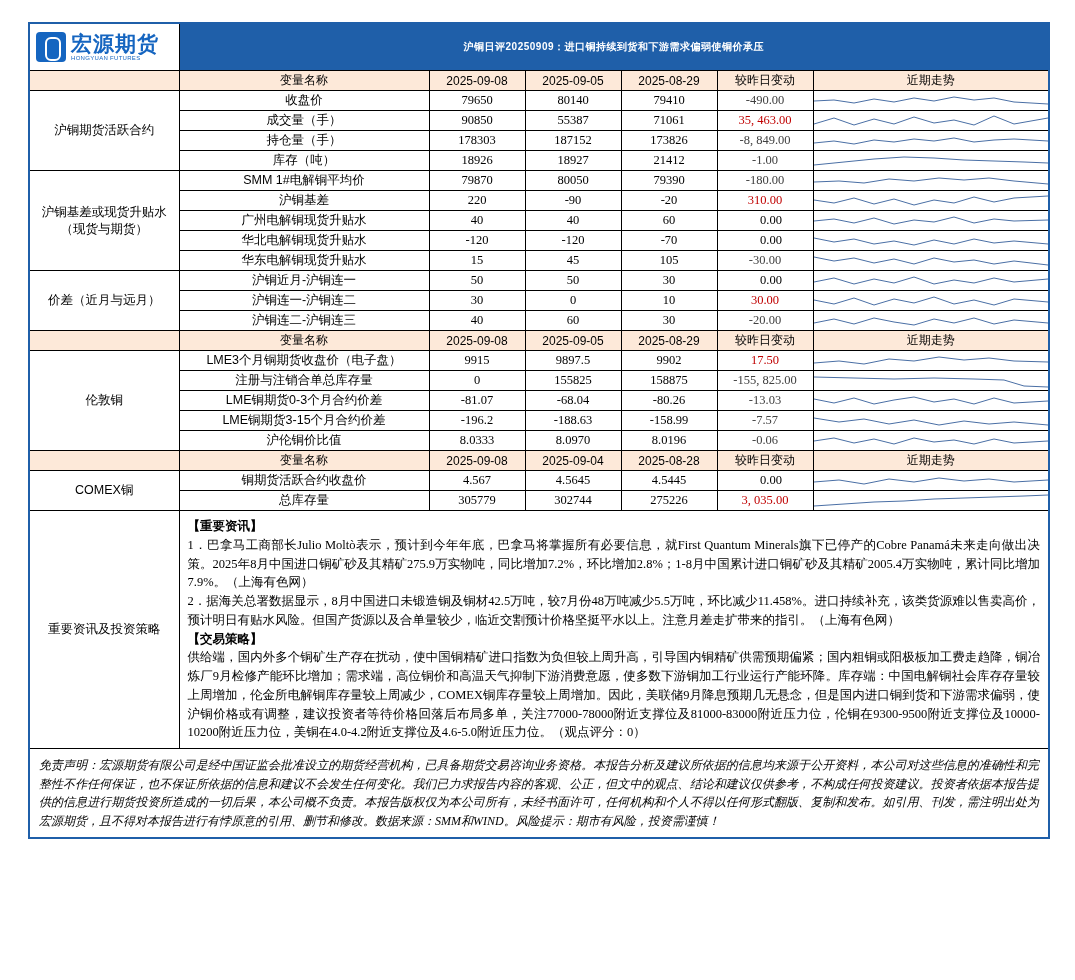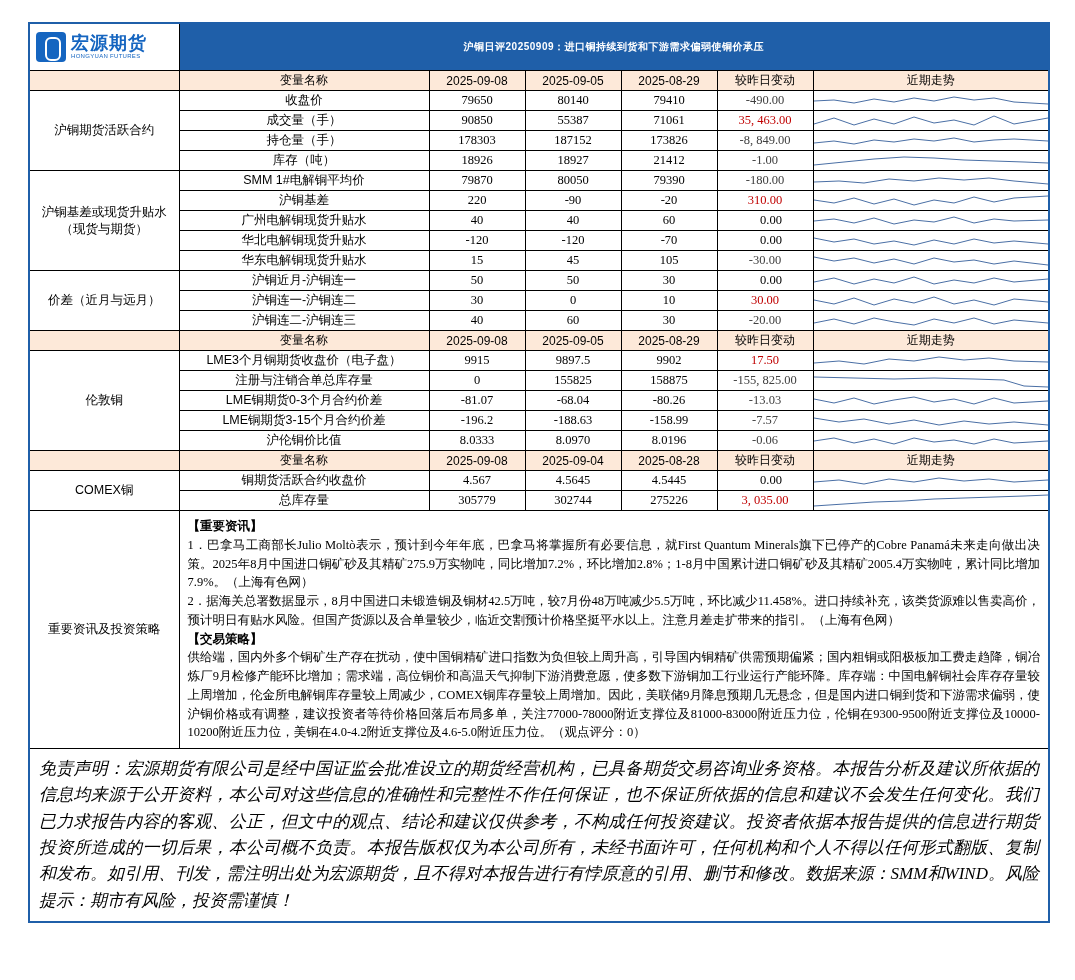--- a/index.html
+++ b/index.html
@@ -7,34 +7,34 @@
   #page{width:1075px;height:980px;position:relative;background:#fff;}
   #sheet{position:absolute;left:28px;top:22px;width:1020px;}
   table{border-collapse:collapse;table-layout:fixed;width:100%;}
   td,th{border:1px solid #000;padding:0;font-weight:normal;}
   .hdrbar{background:#1f5fa9;color:#fff;text-align:center;font-size:10px;font-weight:bold;letter-spacing:.5px;height:46px;}
   .logocell{background:#fff;width:150px;height:46px;vertical-align:middle;}
   .logowrap{display:flex;align-items:center;gap:5px;padding-left:6px;}
   .logomark{width:30px;height:30px;background:#1565c0;border-radius:4px;position:relative;flex:none;}
   .logomark:before{content:"";position:absolute;left:9px;top:5px;width:12px;height:20px;border:2px solid #fff;border-radius:6px;}
   .logotext{line-height:1.05;}
-  .logotext .cn{font-size:18px;font-weight:bold;color:#1565c0;letter-spacing:1px;}
+  .logotext .cn{font-size:21px;font-weight:bold;color:#1565c0;letter-spacing:1px;}
   .logotext .en{font-size:6px;color:#1565c0;letter-spacing:.3px;}
   .colhdr{background:#fde9d9;text-align:center;font-size:12px;height:19px;}
   .rowlabel{text-align:center;font-size:12.5px;margin-left:27px;}
   .varname{text-align:center;font-size:12.5px;height:19px;}
   .num{text-align:center;font-size:12.5px;font-family:"Liberation Serif", serif;}
   .neg{color:#404040;}
   .pos{color:#c00000;}
   .zero{color:#000;padding-left:12px;}
   .spark{padding:0;height:19px;}
   .spark svg{display:block;}
   .sec{font-size:12.5px;text-align:center;}
   .newsbox{font-size:12.5px;line-height:1.5;padding:6px 8px;text-align:justify;font-family:"Liberation Serif", serif;}
-  .disc{font-size:17px;line-height:1.55;padding:7px 9px;font-style:italic;font-family:"Liberation Serif", serif;color:#000;text-align:justify;}
+  .disc{font-size:12px;line-height:1.55;padding:7px 9px;font-style:italic;font-family:"Liberation Serif", serif;color:#000;text-align:justify;}
   .footer{font-size:12.5px;text-align:right;padding:3px 6px 0 0;font-family:"Liberation Serif", serif;border:none;}
   .tblwrap{border:2px solid #1f5fa9;}
 </style>
 </head>
 <body>
 
 <div id="page">
   <div id="sheet">
 
     <table class="tblwrap">

